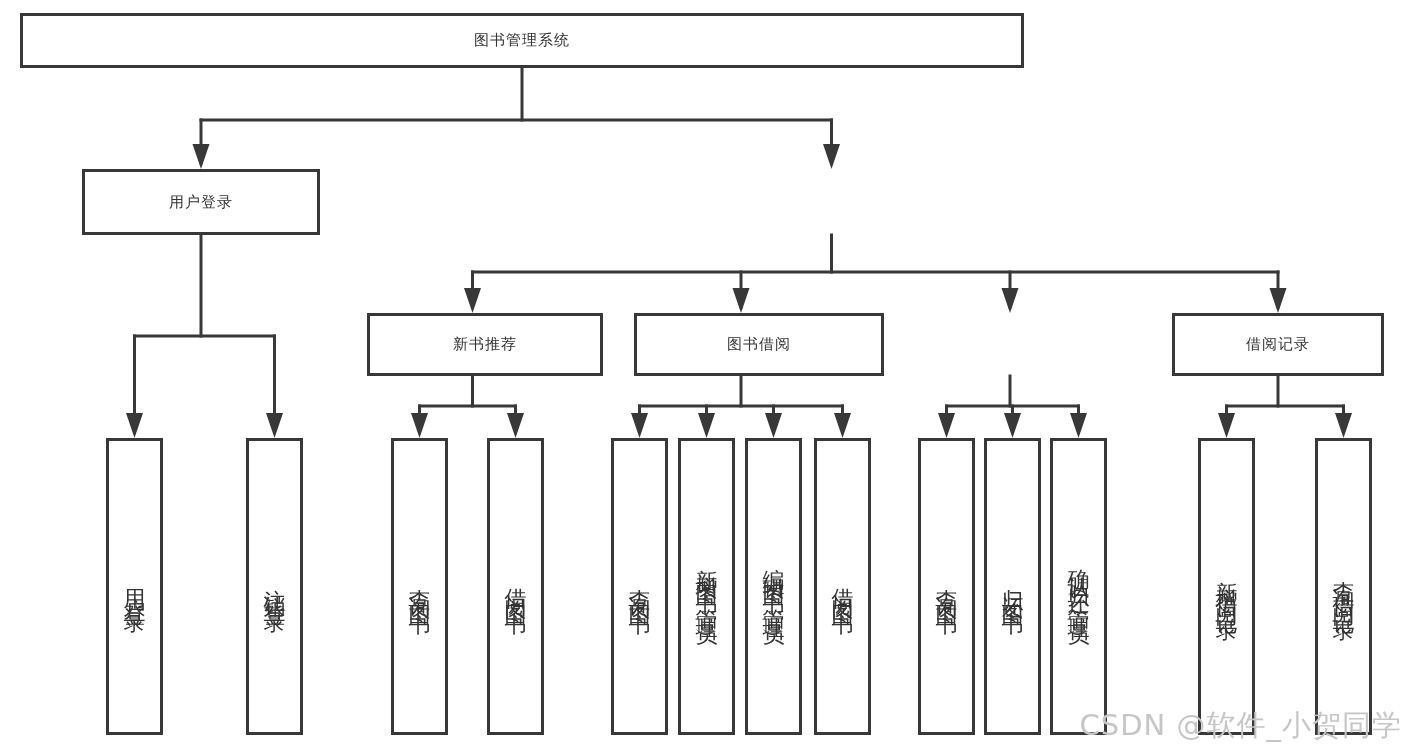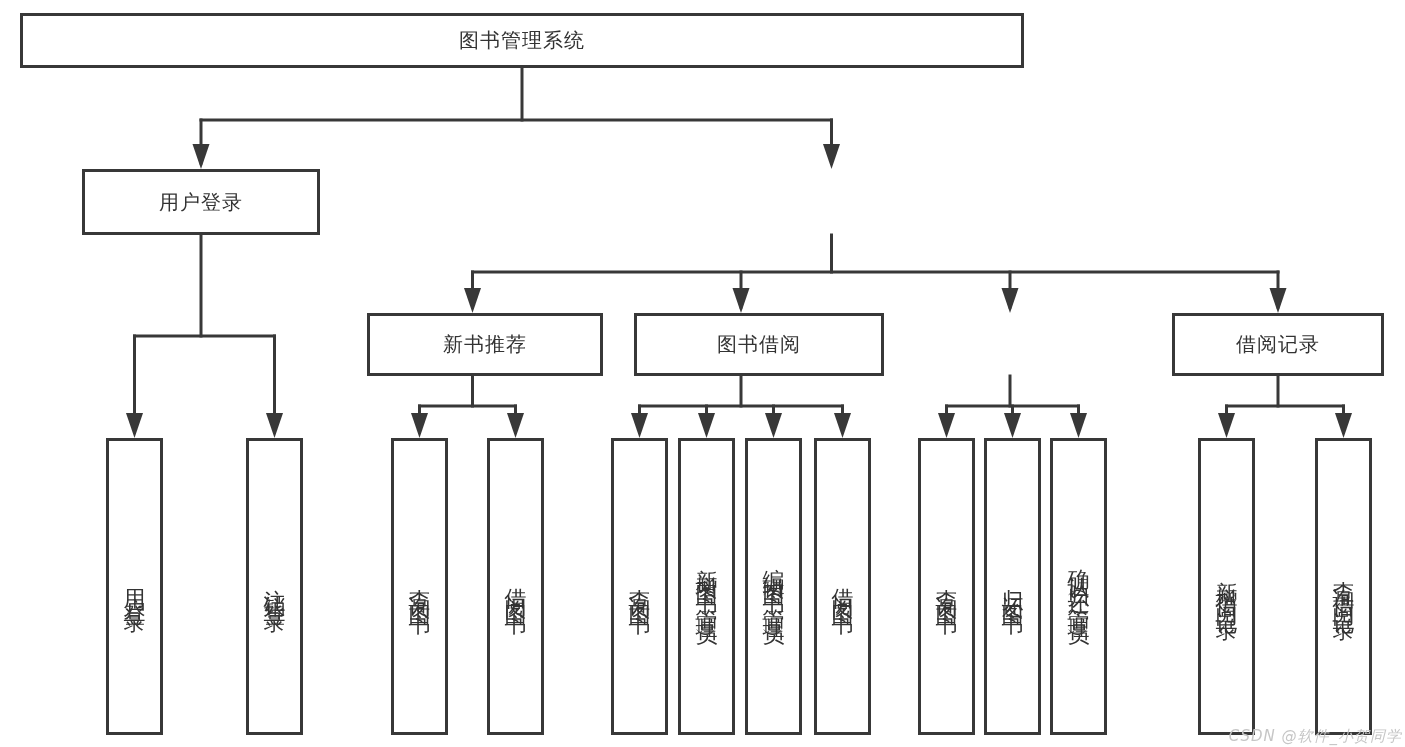--- a/index.html
+++ b/index.html
@@ -27,42 +27,41 @@
     box-sizing: border-box;
     border: 3px solid #383838;
     background: #ffffff;
     display: flex;
     align-items: center;
     justify-content: center;
     color: #333333;
     z-index: 2;
   }
   .node.h span {
-    font-size: 20px;
+    font-size: 15px;
     letter-spacing: 1px;
     white-space: nowrap;
   }
   .node.v span {
     writing-mode: vertical-rl;
     text-orientation: mixed;
     font-size: 22px;
     line-height: 1;
     letter-spacing: 8px;
     white-space: nowrap;
   }
   #watermark {
     position: absolute;
     right: 3px;
     bottom: 1px;
-    font-size: 15px;
+    font-size: 29px;
     color: #c6c6c6;
     letter-spacing: 1px;
     z-index: 3;
     white-space: nowrap;
-    font-style: italic;
   }
 </style>
 </head>
 <body>
 
 <div id="canvas">
 
   <svg id="connector-layer" width="1405" height="747">
       <line x1="522" y1="68" x2="522" y2="120" stroke="#383838" stroke-width="3" stroke-linecap="square"></line>
       <line x1="201" y1="120" x2="831.5" y2="120" stroke="#383838" stroke-width="3" stroke-linecap="square"></line>

